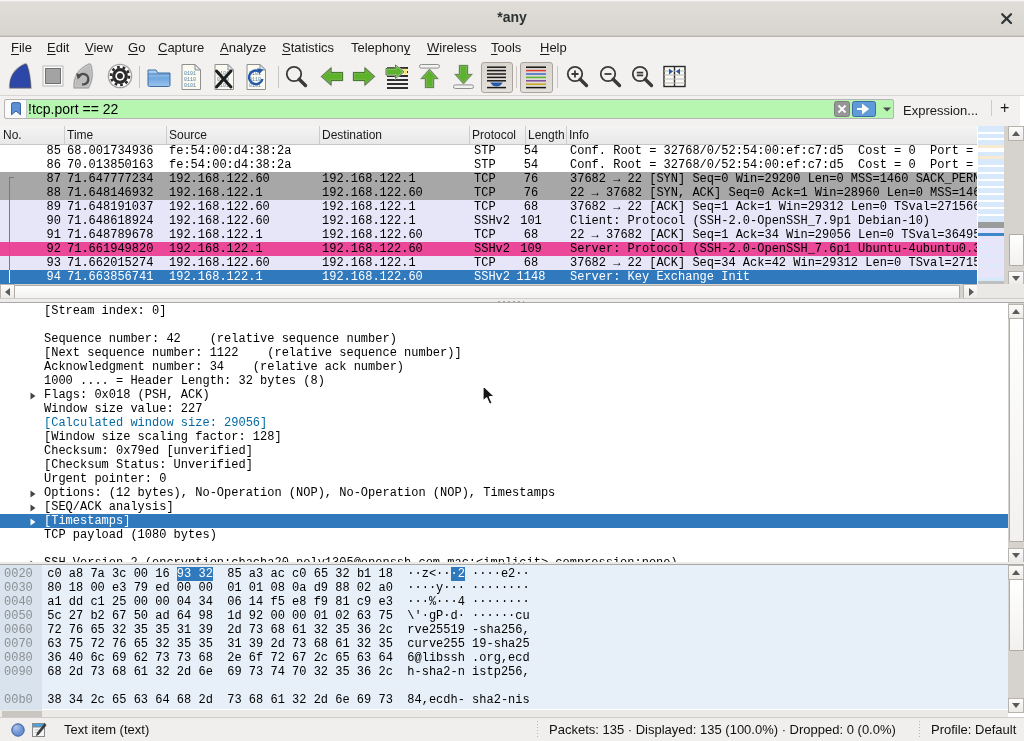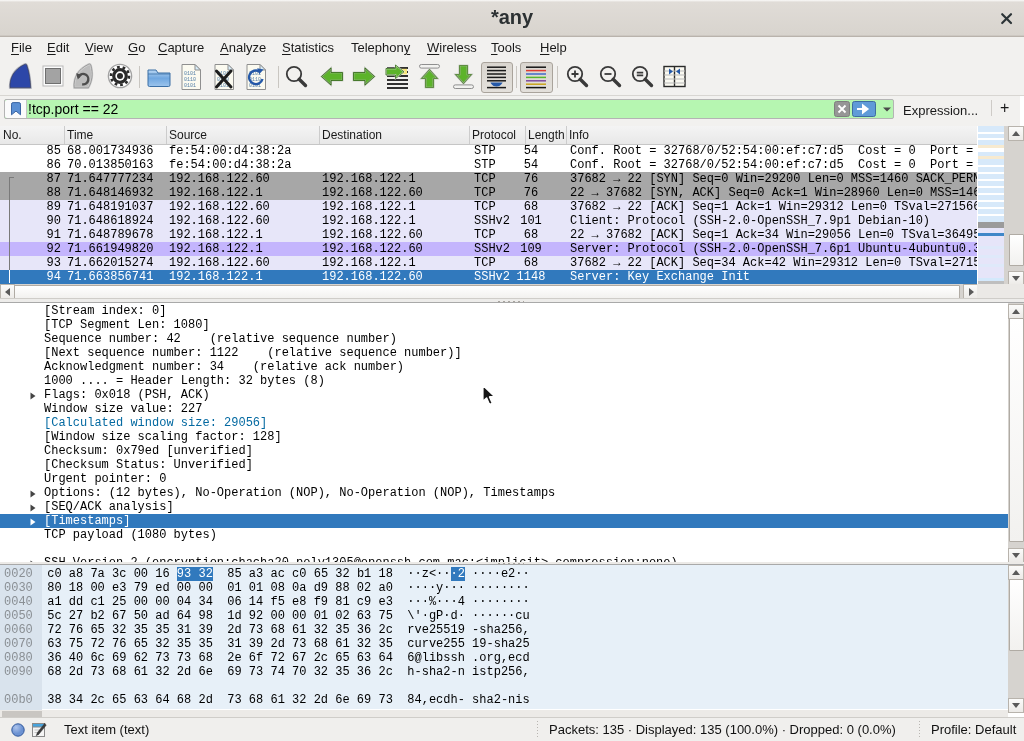--- a/index.html
+++ b/index.html
@@ -3,21 +3,21 @@
 <style>
 html,body{margin:0;padding:0;}
 body{width:1024px;height:741px;position:relative;overflow:hidden;background:#fff;
  font-family:"Liberation Sans",sans-serif;-webkit-font-smoothing:antialiased;}
 .abs{position:absolute;}
 .mono{font-family:"Liberation Mono",monospace;font-size:12px;white-space:pre;}
 
 #titlebar{left:0;top:0;width:1024px;height:36px;
  background:linear-gradient(#fbfaf9,#e0dcd7 6%,#d8d4ce 97%,#c4beb7);border-bottom:1px solid #b9b3ac;}
 #title{left:0;top:0;width:1024px;height:36px;text-align:center;line-height:35px;
- font-size:20px;font-weight:bold;color:#2c3133;}
+ font-size:14px;font-weight:bold;color:#2c3133;}
 
 #menubar{left:0;top:37px;width:1024px;height:23px;background:#f2f1ef;font-size:13px;color:#1a1a1a;}
 .mi{position:absolute;top:3px;}
 .mi u{text-decoration:underline;text-underline-offset:2px;}
 
 #toolbar{left:0;top:60px;width:1024px;height:35px;background:#f2f1ef;border-bottom:1px solid #d8d6d2;}
 .tsep{position:absolute;top:6px;width:1px;height:22px;background:#c9c6c1;}
 .pressedbtn{position:absolute;top:2px;height:29px;border:1px solid #a9a39b;border-radius:3px;
  background:linear-gradient(#d9d5cf,#e3e0db);}
 
@@ -269,21 +269,21 @@
 </div>
 
 <div class="abs" id="plist">
 <div class="prow mono" style="top:18px;background:#ffffff;color:#000000"><span class="c-no">85</span><span class="c-time">68.001734936</span><span class="c-src">fe:54:00:d4:38:2a</span><span class="c-dst"></span><span class="c-proto">STP</span><span class="c-len">54</span><span class="c-info">Conf. Root = 32768/0/52:54:00:ef:c7:d5  Cost = 0  Port = 0x8001</span></div>
 <div class="prow mono" style="top:32px;background:#ffffff;color:#000000"><span class="c-no">86</span><span class="c-time">70.013850163</span><span class="c-src">fe:54:00:d4:38:2a</span><span class="c-dst"></span><span class="c-proto">STP</span><span class="c-len">54</span><span class="c-info">Conf. Root = 32768/0/52:54:00:ef:c7:d5  Cost = 0  Port = 0x8001</span></div>
 <div class="prow mono" style="top:46px;background:#a7a7a7;color:#000000"><span class="c-no">87</span><span class="c-time">71.647777234</span><span class="c-src">192.168.122.60</span><span class="c-dst">192.168.122.1</span><span class="c-proto">TCP</span><span class="c-len">76</span><span class="c-info">37682 → 22 [SYN] Seq=0 Win=29200 Len=0 MSS=1460 SACK_PERM=1 TSval=2715661084 TSecr=0 WS=128</span></div>
 <div class="prow mono" style="top:60px;background:#a7a7a7;color:#000000"><span class="c-no">88</span><span class="c-time">71.648146932</span><span class="c-src">192.168.122.1</span><span class="c-dst">192.168.122.60</span><span class="c-proto">TCP</span><span class="c-len">76</span><span class="c-info">22 → 37682 [SYN, ACK] Seq=0 Ack=1 Win=28960 Len=0 MSS=1460 SACK_PERM=1 TSval=3649512328 TSecr=2715661084 WS=128</span></div>
 <div class="prow mono" style="top:74px;background:#e7e6f9;color:#000000"><span class="c-no">89</span><span class="c-time">71.648191037</span><span class="c-src">192.168.122.60</span><span class="c-dst">192.168.122.1</span><span class="c-proto">TCP</span><span class="c-len">68</span><span class="c-info">37682 → 22 [ACK] Seq=1 Ack=1 Win=29312 Len=0 TSval=2715661084 TSecr=3649512328</span></div>
 <div class="prow mono" style="top:88px;background:#e7e6f9;color:#000000"><span class="c-no">90</span><span class="c-time">71.648618924</span><span class="c-src">192.168.122.60</span><span class="c-dst">192.168.122.1</span><span class="c-proto">SSHv2</span><span class="c-len">101</span><span class="c-info">Client: Protocol (SSH-2.0-OpenSSH_7.9p1 Debian-10)</span></div>
 <div class="prow mono" style="top:102px;background:#e7e6f9;color:#000000"><span class="c-no">91</span><span class="c-time">71.648789678</span><span class="c-src">192.168.122.1</span><span class="c-dst">192.168.122.60</span><span class="c-proto">TCP</span><span class="c-len">68</span><span class="c-info">22 → 37682 [ACK] Seq=1 Ack=34 Win=29056 Len=0 TSval=3649512329 TSecr=2715661085</span></div>
-<div class="prow mono" style="top:116px;background:#c4b5fd;color:#000000"><span class="c-no">92</span><span class="c-time">71.661949820</span><span class="c-src">192.168.122.1</span><span class="c-dst">192.168.122.60</span><span class="c-proto">SSHv2</span><span class="c-len">109</span><span class="c-info">Server: Protocol (SSH-2.0-OpenSSH_7.6p1 Ubuntu-4ubuntu0.3)</span></div>
+<div class="prow mono" style="top:116px;background:#ec4899;color:#000000"><span class="c-no">92</span><span class="c-time">71.661949820</span><span class="c-src">192.168.122.1</span><span class="c-dst">192.168.122.60</span><span class="c-proto">SSHv2</span><span class="c-len">109</span><span class="c-info">Server: Protocol (SSH-2.0-OpenSSH_7.6p1 Ubuntu-4ubuntu0.3)</span></div>
 <div class="prow mono" style="top:130px;background:#e7e6f9;color:#000000"><span class="c-no">93</span><span class="c-time">71.662015274</span><span class="c-src">192.168.122.60</span><span class="c-dst">192.168.122.1</span><span class="c-proto">TCP</span><span class="c-len">68</span><span class="c-info">37682 → 22 [ACK] Seq=34 Ack=42 Win=29312 Len=0 TSval=2715661098 TSecr=3649512342</span></div>
 <div class="prow mono" style="top:144px;background:#3179bd;color:#ffffff"><span class="c-no">94</span><span class="c-time">71.663856741</span><span class="c-src">192.168.122.1</span><span class="c-dst">192.168.122.60</span><span class="c-proto">SSHv2</span><span class="c-len">1148</span><span class="c-info">Server: Key Exchange Init</span></div>
 <div class="abs" style="left:9px;top:51px;width:1px;height:93px;background:#7a7a7a"></div>
 <div class="abs" style="left:9px;top:51px;width:5px;height:1px;background:#7a7a7a"></div>
 <div class="abs" style="left:9px;top:144px;width:1px;height:13px;background:#ffffff"></div>
 <div id="phead">
  <span class="hc" style="left:3px">No.</span>
  <span class="hc" style="left:67px">Time</span>
  <span class="hc" style="left:169px">Source</span>
  <span class="hc" style="left:322px">Destination</span>
@@ -353,23 +353,20 @@
 </div>
 
 <div class="split" style="top:298px;height:5px;border-top:1px solid #cfcdc9;box-sizing:border-box">
     <div style="position:absolute;left:498px;top:2px;width:26px;height:2px;background:repeating-linear-gradient(90deg,#a8a49e 0 2px,#edecea 2px 5px)"></div>
   </div>
 
 <div class="abs" id="details">
     <div class="dline" style="top:1px;">
       <span class="mono" style="position:absolute;left:44px;top:0;color:#000">[Stream index: 0]</span>
     </div>
-<div class="dline" style="top:15px;">
-      <span class="mono" style="position:absolute;left:44px;top:0;color:#000">[TCP Segment Len: 1080]</span>
-    </div>
 <div class="dline" style="top:29px;">
       <span class="mono" style="position:absolute;left:44px;top:0;color:#000">Sequence number: 42    (relative sequence number)</span>
     </div>
 <div class="dline" style="top:43px;">
       <span class="mono" style="position:absolute;left:44px;top:0;color:#000">[Next sequence number: 1122    (relative sequence number)]</span>
     </div>
 <div class="dline" style="top:57px;">
       <span class="mono" style="position:absolute;left:44px;top:0;color:#000">Acknowledgment number: 34    (relative ack number)</span>
     </div>
 <div class="dline" style="top:71px;">

